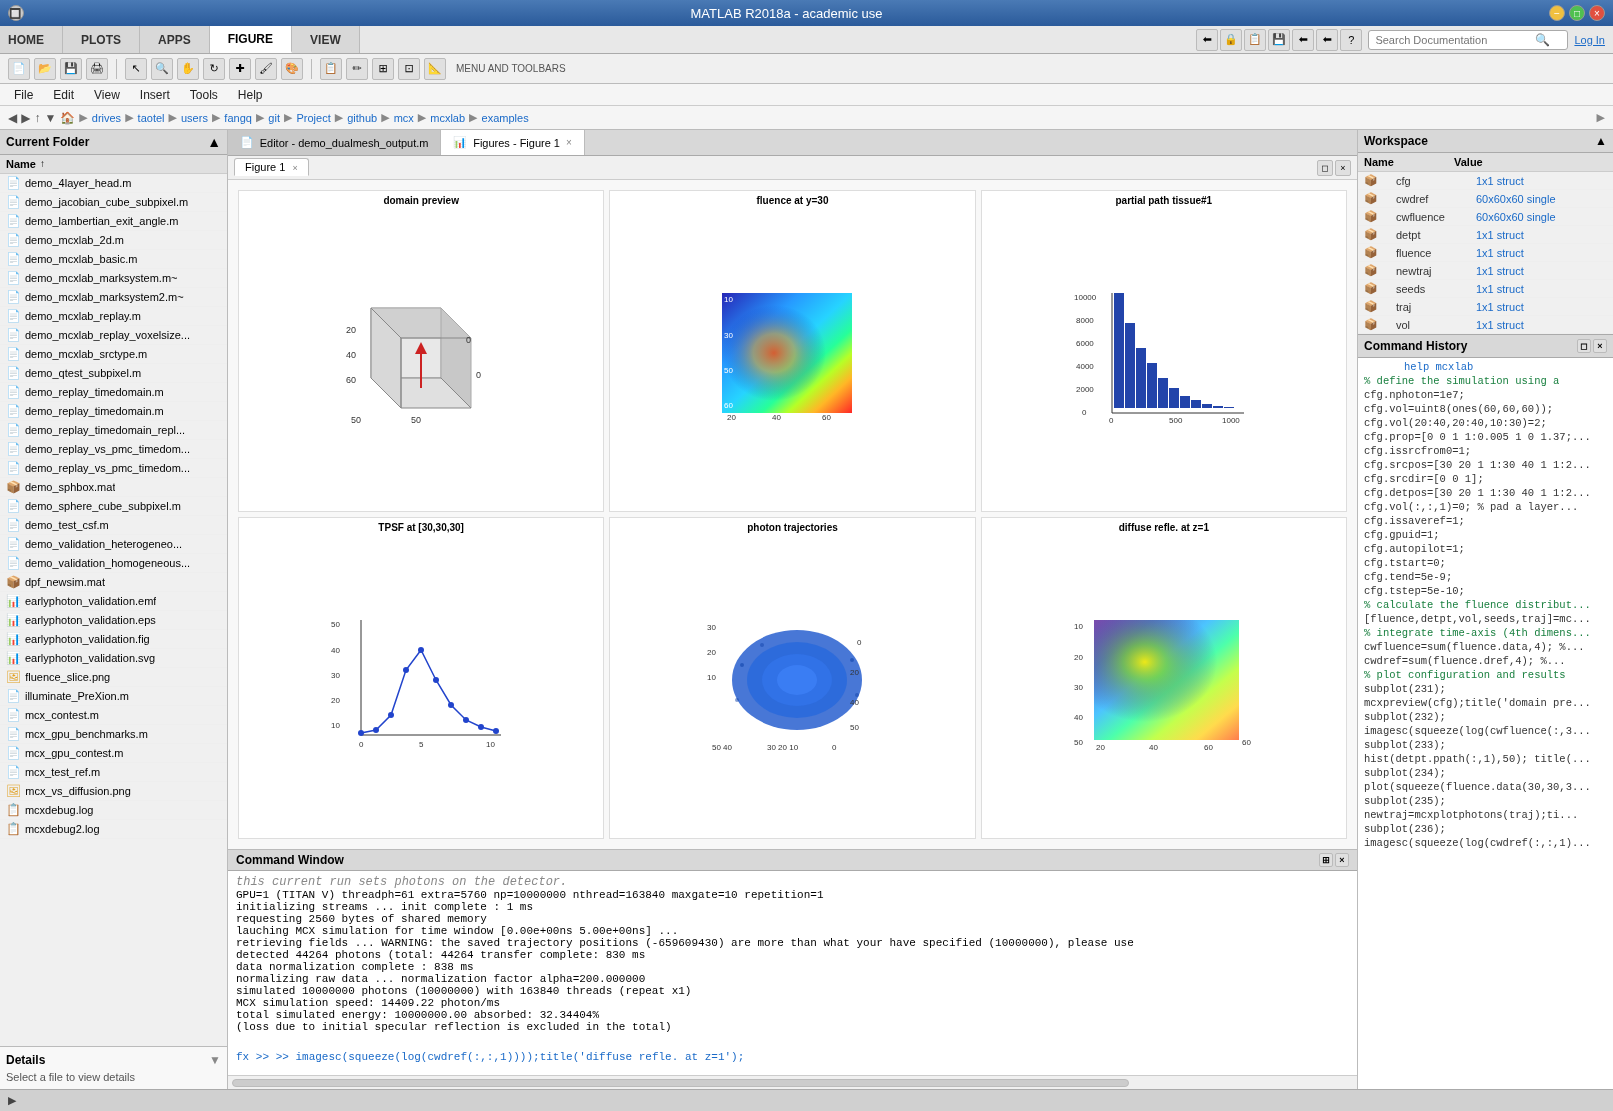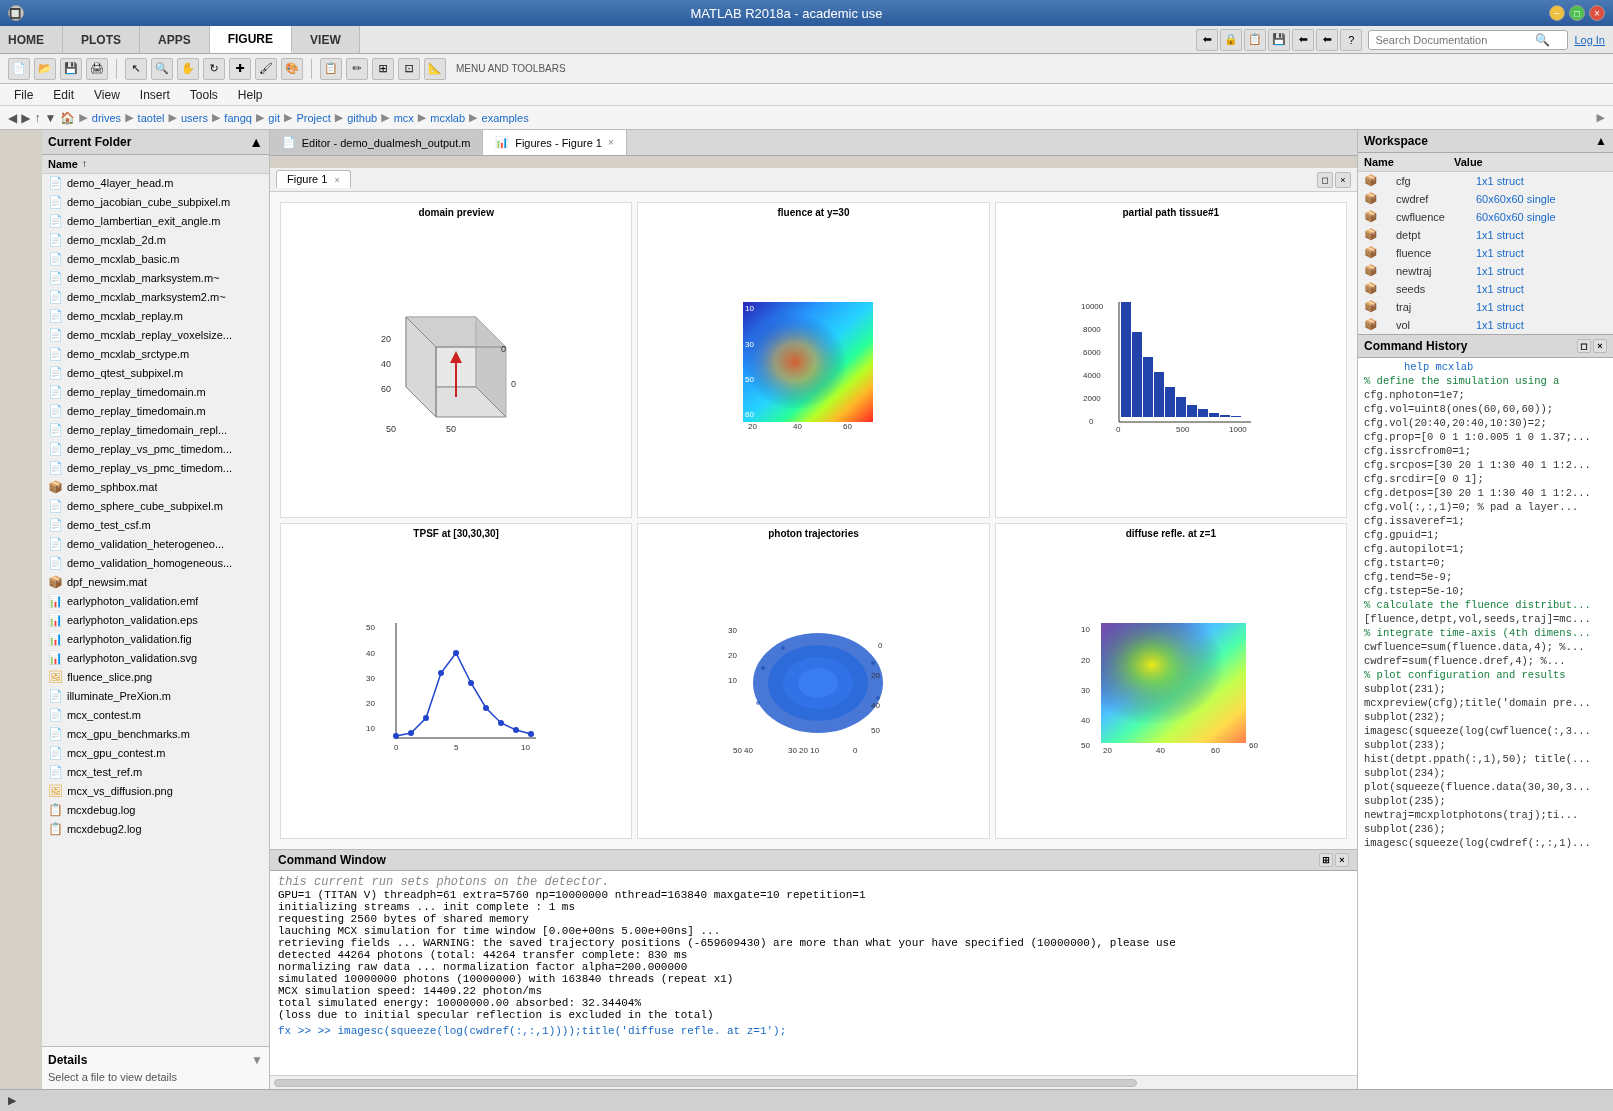--- a/index.html
+++ b/index.html
@@ -101,21 +101,20 @@
       height: 24px;
     }
     .path-nav-btn { font-size: 12px; cursor: pointer; color: #555; }
     .path-sep { color: #888; }
     .path-part { color: #1a6ac8; cursor: pointer; }
 
     
     #main-layout {
       display: flex;
       height: calc(1111px - 26px - 28px - 30px - 24px - 22px);
-      padding-left: 42px;
     }
 
     
     #left-panel {
       width: 228px;
       background: #f0f0f0;
       border-right: 1px solid #bbb;
       display: flex;
       flex-direction: column;
     }
@@ -672,21 +671,21 @@
         <span>📄</span>
         <span>Editor - demo_dualmesh_output.m</span>
       </div>
       <div class="editor-tab active">
         <span>📊</span>
         <span>Figures - Figure 1</span>
         <span class="tab-close">×</span>
       </div>
     </div>
 
-    <div style="display:flex;align-items:center;background:#f0f0f0;border-bottom:1px solid #ccc;height:24px;margin-top:12px;">
+    <div style="display:flex;align-items:center;background:#f0f0f0;border-bottom:1px solid #ccc;height:24px;">
       <div id="figure-sub-tabs" style="display:flex;align-items:center;gap:4px;padding:0 6px;">
         <div class="fig-tab active">
           <span>Figure 1</span>
           <span class="tab-close">×</span>
         </div>
       </div>
       <div style="margin-left:auto;display:flex;gap:2px;padding-right:6px;">
         <div class="ribbon-btn" style="width:16px;height:16px;font-size:9px;">◻</div>
         <div class="ribbon-btn" style="width:16px;height:16px;font-size:9px;">×</div>
       </div>
@@ -923,26 +922,27 @@
       </div>
       <div id="command-body">
         <div id="cmd-lines-container"></div>
         <div style="color:#888;font-style:italic;font-size:12px;">this current run sets photons on the detector.</div>
         <div class="cmd-text">GPU=1 (TITAN V) threadph=61 extra=5760 np=10000000 nthread=163840 maxgate=10 repetition=1</div>
         <div class="cmd-text">initializing streams ...      init complete : 1 ms</div>
         <div class="cmd-text">requesting 2560 bytes of shared memory</div>
         <div class="cmd-text">lauching MCX simulation for time window [0.00e+00ns 5.00e+00ns] ...</div>
         <div class="cmd-text">retrieving fields ...  WARNING: the saved trajectory positions (-659609430) are more than what your have specified (10000000), please use</div>
         <div class="cmd-text">detected 44264 photons (total: 44264    transfer complete:     830 ms</div>
+        <div class="cmd-text">data normalization complete : 838 ms</div>
         <div class="cmd-text">normalizing raw data ...    normalization factor alpha=200.000000</div>
         <div class="cmd-text">simulated 10000000 photons (10000000) with 163840 threads (repeat x1)</div>
         <div class="cmd-text">MCX simulation speed: 14409.22 photon/ms</div>
         <div class="cmd-text">total simulated energy: 10000000.00    absorbed:  32.34404%</div>
         <div class="cmd-text">(loss due to initial specular reflection is excluded in the total)</div>
-        <div style="margin-top:4px;">
+        <div style="margin-top:18px;">
           <span class="prompt">fx &gt;&gt;</span>
           <span class="cmd-link">&gt;&gt; imagesc(squeeze(log(cwdref(:,:,1))));title('diffuse refle. at z=1');</span>
         </div>
       </div>
       <div id="command-scrollbar-h">
         <div style="width:80%;height:8px;background:#ccc;border-radius:4px;border:1px solid #bbb;"></div>
       </div>
     </div>
   </div>
 

